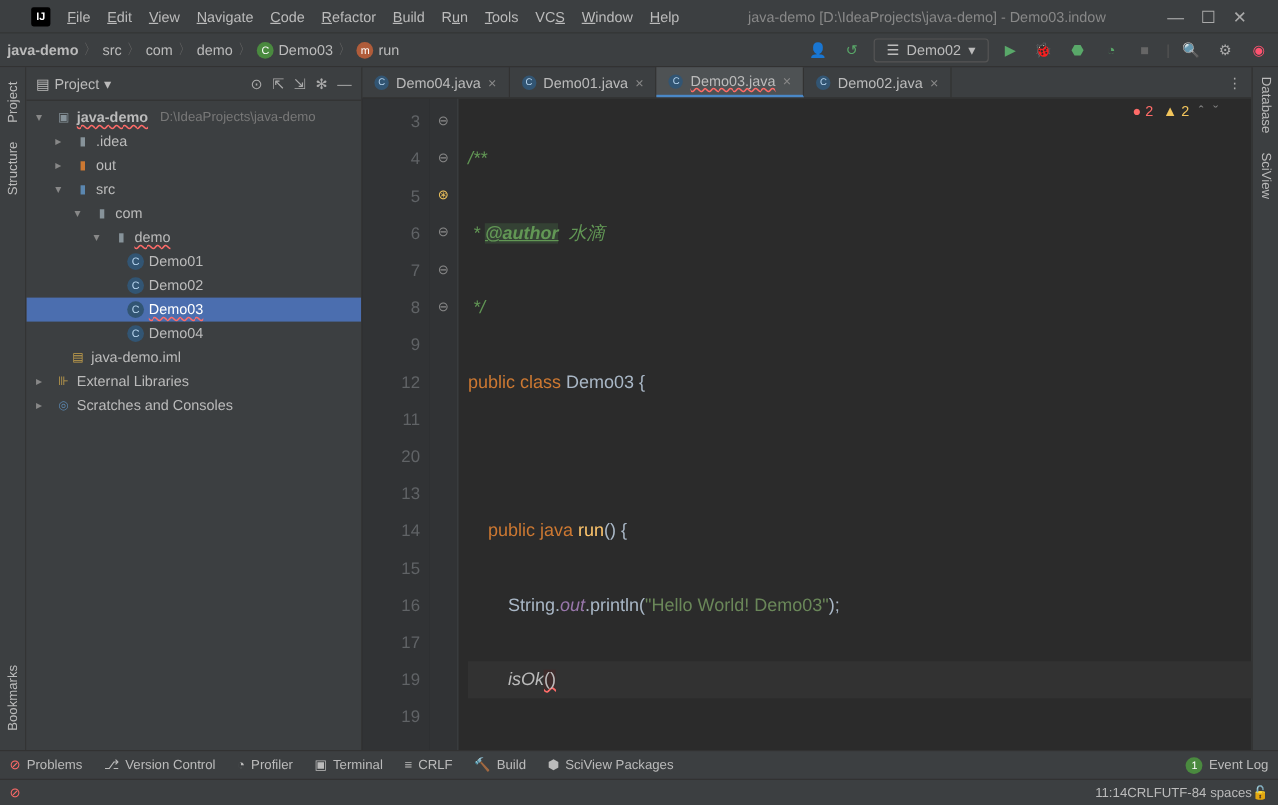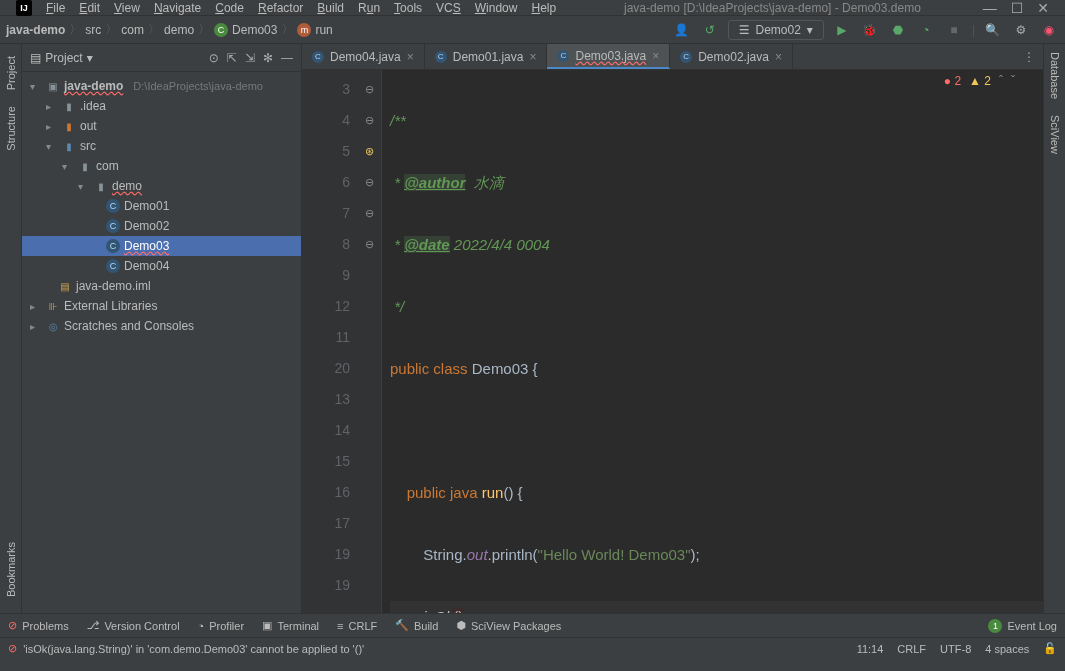--- a/index.html
+++ b/index.html
@@ -1,17 +1,17 @@
 <!DOCTYPE html>
 <html><head>
 <meta charset="utf-8">
 <style>
 * { margin: 0; padding: 0; box-sizing: border-box; font-family: "Segoe UI", Arial, sans-serif; }
 body { background: #3c3f41; color: #bbb; font-size: 12px; overflow: hidden; width: 1065px; height: 671px; }
-.title-bar { height: 16px; background: #3c3f41; display: flex; align-items: center; padding: 0 16px; border-bottom: 1px solid #323232; }
+.title-bar { height: 28px; background: #3c3f41; display: flex; align-items: center; padding: 0 26px; border-bottom: 1px solid #323232; }
 .title-bar .app-icon { width: 16px; height: 16px; background: #000; border-radius: 2px; margin-right: 8px; display: flex; align-items: center; justify-content: center; color: #fff; font-size: 9px; font-weight: bold; }
 .menu-bar { display: flex; gap: 2px; }
 .menu-item { padding: 2px 6px; cursor: pointer; }
 .menu-item u { text-decoration: underline; }
 .title-text { flex: 1; text-align: center; color: #888; font-size: 12px; }
 .win-controls { display: flex; gap: 14px; color: #aaa; font-size: 14px; }
 .win-controls span { cursor: pointer; }
 .nav-bar { height: 28px; background: #3c3f41; display: flex; align-items: center; border-bottom: 1px solid #323232; padding: 0 6px; }
 .breadcrumb { display: flex; align-items: center; gap: 4px; font-size: 12px; }
 .breadcrumb .crumb { display: flex; align-items: center; gap: 4px; }
@@ -69,42 +69,42 @@
 .err-count { color: #ff6b68; }
 .warn-count { color: #f2c55c; }
 .right-strip { width: 22px; background: #3c3f41; border-left: 1px solid #323232; display: flex; flex-direction: column; align-items: center; }
 .right-strip .vtab { writing-mode: vertical-rl; padding: 8px 2px; font-size: 11px; cursor: pointer; }
 .bottom-tools { height: 24px; background: #3c3f41; border-top: 1px solid #323232; display: flex; align-items: center; padding: 0 8px; gap: 18px; font-size: 11px; }
 .bottom-tools .tool { display: flex; align-items: center; gap: 5px; cursor: pointer; }
 .bottom-tools .right { margin-left: auto; display: flex; gap: 12px; align-items: center; }
 .event-badge { background: #4a8a3f; color: #fff; border-radius: 50%; width: 14px; height: 14px; display: inline-flex; align-items: center; justify-content: center; font-size: 9px; }
 .status-bar { height: 22px; background: #3c3f41; border-top: 1px solid #323232; display: flex; align-items: center; padding: 0 8px; font-size: 11px; }
 .status-bar .msg { display: flex; align-items: center; gap: 6px; }
-.status-bar .right { margin-left: auto; display: flex; gap: 14px; align-items: center; }
+.status-bar .right { margin-left: auto; display: flex; align-items: center; }
 </style>
 </head>
 <body>
 
 <div class="title-bar">
   <div class="app-icon">IJ</div>
   <div class="menu-bar">
     <span class="menu-item"><u>F</u>ile</span>
     <span class="menu-item"><u>E</u>dit</span>
     <span class="menu-item"><u>V</u>iew</span>
     <span class="menu-item"><u>N</u>avigate</span>
     <span class="menu-item"><u>C</u>ode</span>
     <span class="menu-item"><u>R</u>efactor</span>
     <span class="menu-item"><u>B</u>uild</span>
     <span class="menu-item">R<u>u</u>n</span>
     <span class="menu-item"><u>T</u>ools</span>
     <span class="menu-item">VC<u>S</u></span>
     <span class="menu-item"><u>W</u>indow</span>
     <span class="menu-item"><u>H</u>elp</span>
   </div>
-  <div class="title-text">java-demo [D:\IdeaProjects\java-demo] - Demo03.demo</div>
+  <div class="title-text">java-demo [D:\IdeaProjects\java-demo] - Demo03.indow</div>
   <div class="win-controls">
     <span>—</span>
     <span>☐</span>
     <span>✕</span>
   </div>
 </div>
 
 <div class="nav-bar">
   <div class="breadcrumb">
     <span class="crumb">
@@ -312,21 +312,20 @@
           <div style="color:#888">⊖</div>
           <div></div>
           <div style="color:#888">⊖</div>
           <div></div>
           <div></div>
           <div></div>
       </div>
       <div class="code">
 <div class="code-line"><span class="cmt">/**</span></div>
 <div class="code-line"><span class="cmt"> * </span><span class="tag">@author</span><span class="cmt">  水滴</span></div>
-<div class="code-line"><span class="cmt"> * </span><span class="tag">@date</span><span class="cmt"> 2022/4/4 0004</span></div>
 <div class="code-line"><span class="cmt"> */</span></div>
 <div class="code-line"><span class="kw">public </span><span class="kw">class </span><span class="cls">Demo03 </span><span class="ident">{</span></div>
 <div class="code-line"></div>
 <div class="code-line">    <span class="kw">public </span><span class="kw">java </span><span class="method">run</span><span class="ident">() {</span></div>
 <div class="code-line">        <span class="ident">String.</span><span class="field">out</span><span class="ident">.println(</span><span class="str">"Hello World! Demo03"</span><span class="ident">);</span></div>
 <div class="code-line hl-line">        <span class="err-method">isOk</span><span class="err-paren red-underline">()</span></div>
 
 
 
 
@@ -377,21 +376,20 @@
     <span class="tool">
         <span class="event-badge">1</span>
         <span>Event Log</span>
       </span>
   </div>
 </div>
 
 <div class="status-bar">
   <div class="msg">
     <span style="color:#ff6b68">⊘</span>
-    <span>'isOk(java.lang.String)' in 'com.demo.Demo03' cannot be applied to '()'</span>
   </div>
   <div class="right">
     <span>11:14</span>
     <span>CRLF</span>
     <span>UTF-8</span>
     <span>4 spaces</span>
     <span>🔓</span>
   </div>
 </div>
 

